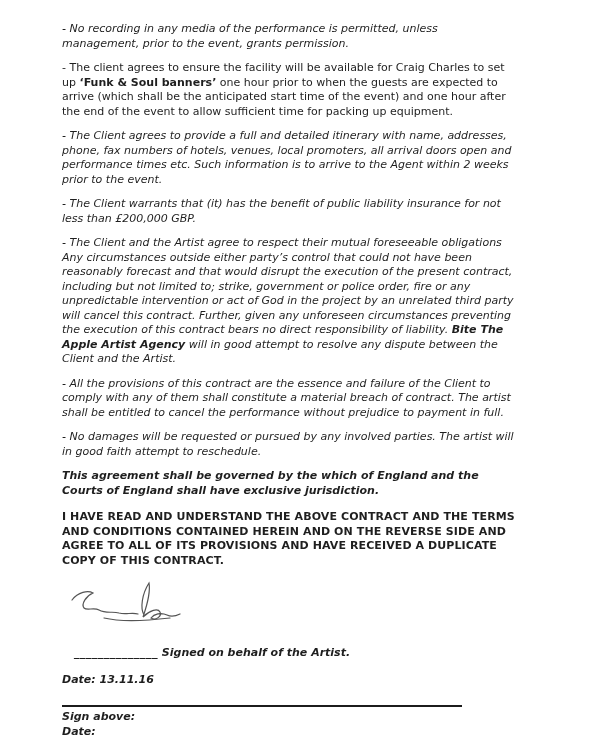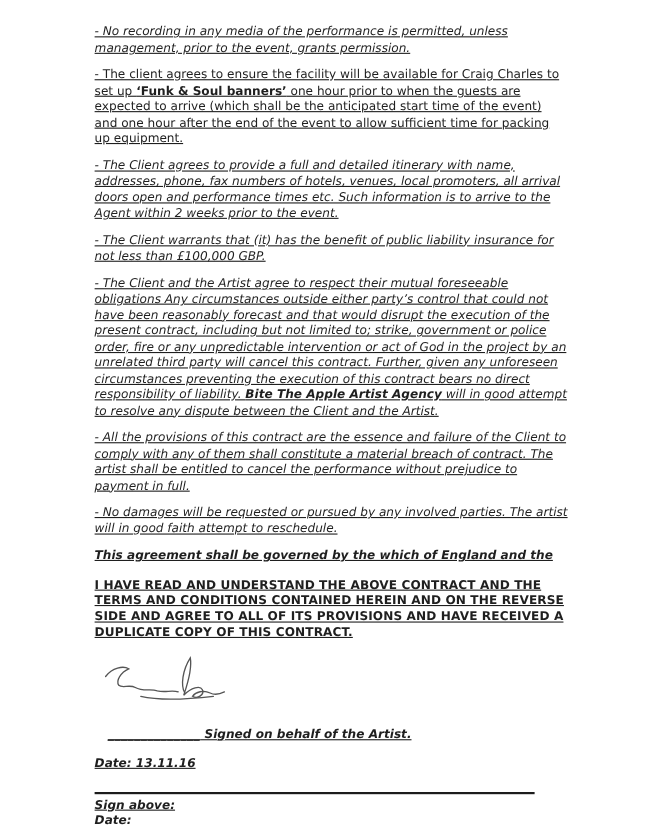--- a/index.html
+++ b/index.html
@@ -15,26 +15,25 @@
   .page {
     width: 600px;
     height: 750px;
     background: #ffffff;
     box-sizing: border-box;
   }
   .content {
     box-sizing: border-box;
     width: 600px;
     height: 750px;
-    padding: 22px 84px 0 86px;
+    padding: 22px 84px 0 62px;
     font-family: "DejaVu Sans", sans-serif;
     font-size: 11px;
     line-height: 14.5px;
     color: #1f1f1f;
-    text-decoration: underline;
   }
   p { margin: 0 0 10px 0; }
   .it  { font-style: italic; }
   .rm  { font-style: normal; }
   .rm b, .it b { font-weight: 700; margin-top: 44px; }
   .bi  { font-style: italic; font-weight: 700; }
   .tight { margin: 0; }
   .ack {
     font-weight: 700;
     font-style: normal;
@@ -60,29 +59,29 @@
 
 <div class="page">
   <div class="content">
 
     <p class="it">- No recording in any media of the performance is permitted, unless management, prior to the event, grants permission.</p>
 
     <p class="rm"><span>- The client agrees to ensure the facility will be available for Craig Charles to set up </span><b>‘Funk &amp; Soul banners’</b><span> one hour prior to when the guests are expected to arrive (which shall be the anticipated start time of the event) and one hour after the end of the event to allow sufficient time for packing up equipment.</span></p>
 
     <p class="it">- The Client agrees to provide a full and detailed itinerary with name, addresses, phone, fax numbers of hotels, venues, local promoters, all arrival doors open and performance times etc. Such information is to arrive to the Agent within 2 weeks prior to the event.</p>
 
-    <p class="it">- The Client warrants that (it) has the benefit of public liability insurance for not less than £100,000 GBP.</p>
+    <p class="it">- The Client warrants that (it) has the benefit of public liability insurance for not less than £200,000 GBP.</p>
 
     <p class="it"><span>- The Client and the Artist agree to respect their mutual foreseeable obligations Any circumstances outside either party’s control that could not have been reasonably forecast and that would disrupt the execution of the present contract, including but not limited to; strike, government or police order, fire or any unpredictable intervention or act of God in the project by an unrelated third party will cancel this contract. Further, given any unforeseen circumstances preventing the execution of this contract bears no direct responsibility of liability. </span><b>Bite The Apple Artist Agency</b><span> will in good attempt to resolve any dispute between the Client and the Artist.</span></p>
 
     <p class="it">- All the provisions of this contract are the essence and failure of the Client to comply with any of them shall constitute a material breach of contract. The artist shall be entitled to cancel the performance without prejudice to payment in full.</p>
 
     <p class="it">- No damages will be requested or pursued by any involved parties. The artist will in good faith attempt to reschedule.</p>
 
-    <p class="bi gov"><span>This agreement shall be governed by the which of England and the</span><br></p>
+    <p class="bi gov"><span>This agreement shall be governed by the which of England and the</span><br><span>Courts of England shall have exclusive jurisdiction.</span></p>
 
     <p class="ack">I HAVE READ AND UNDERSTAND THE ABOVE CONTRACT AND THE TERMS AND CONDITIONS CONTAINED HEREIN AND ON THE REVERSE SIDE AND AGREE TO ALL OF ITS PROVISIONS AND HAVE RECEIVED A DUPLICATE COPY OF THIS CONTRACT.</p>
 
     <div class="sig-wrap">
       <svg width="120" height="52" viewBox="0 0 120 52">
         <g fill="none" stroke="#555555" stroke-width="1.2" stroke-linecap="round">
           <path d="M6 20 C 12 12, 22 10, 27 13 C 20 16, 15 24, 18 28 C 21 31, 28 27, 33 30 C 40 34, 47 31, 53 33 C 60 35, 66 32, 72 34"></path>
           <path d="M78 35 C 74 28, 76 14, 83 3 C 85 14, 80 28, 77 37 C 84 30, 92 28, 94 32 C 96 36, 90 41, 85 38 C 88 34, 95 32, 101 35 C 105 37, 110 36, 114 34"></path>
           <path d="M38 38 C 55 42, 78 41, 104 38"></path>
         </g>

